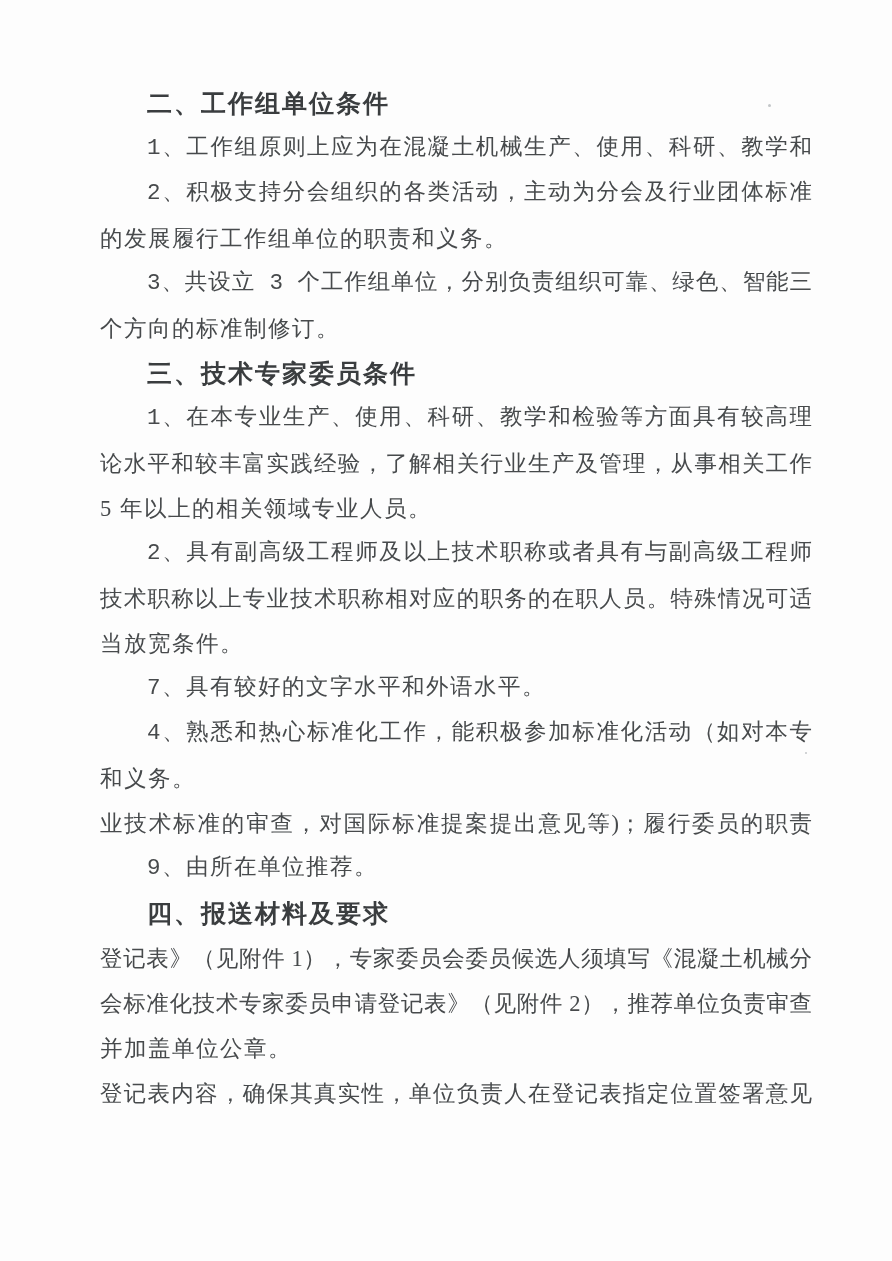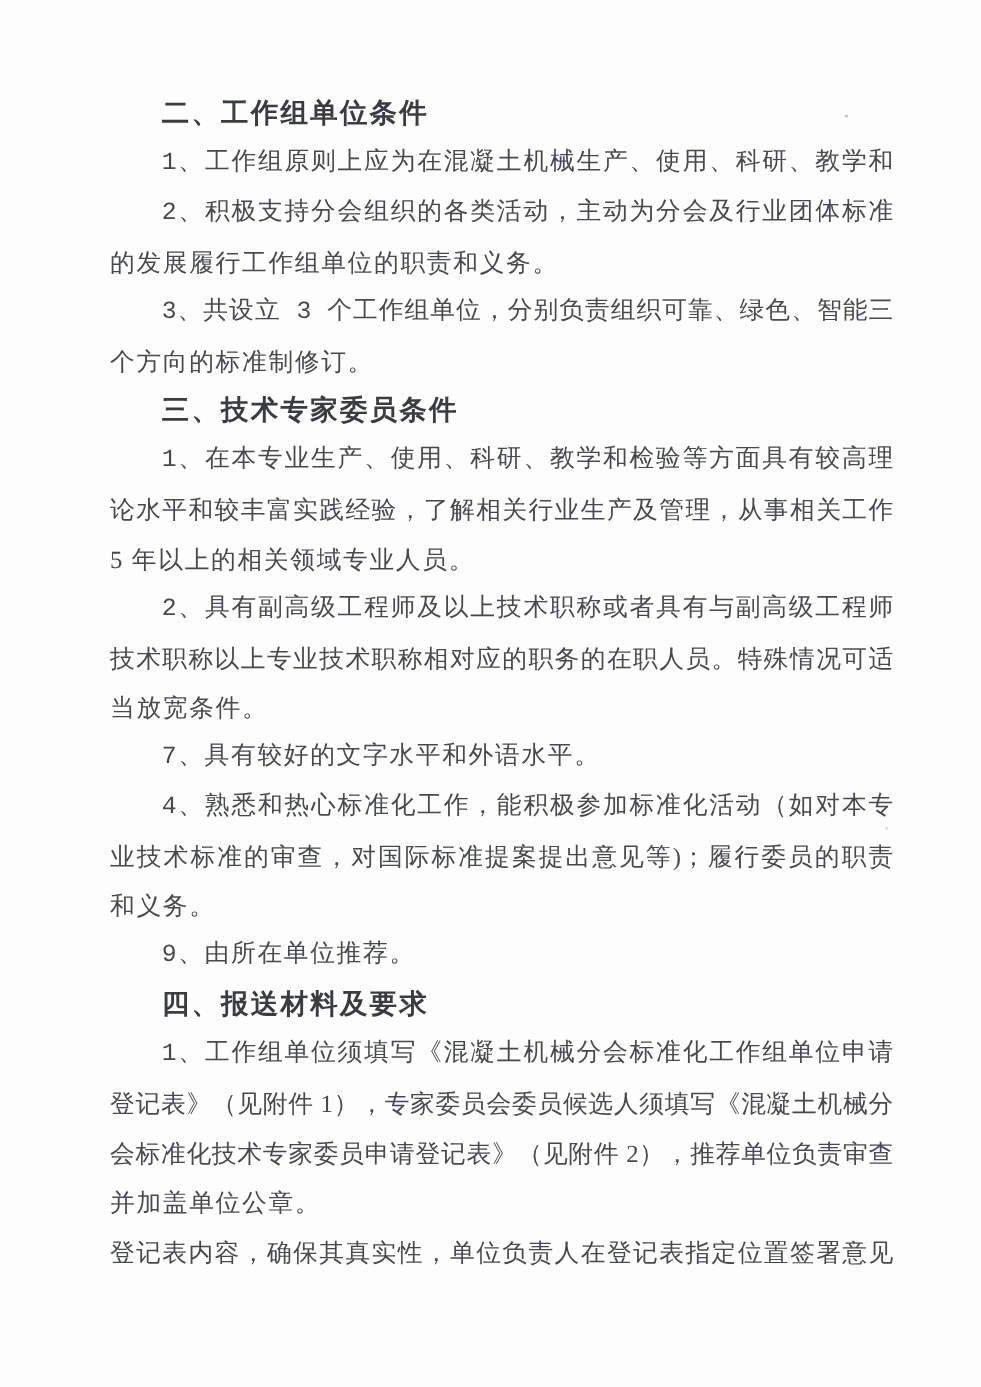--- a/index.html
+++ b/index.html
@@ -74,25 +74,24 @@
       <div class="line">个方向的标准制修订。</div>
       <div class="heading">三、技术专家委员条件</div>
       <div class="line indent stretch">1、在本专业生产、使用、科研、教学和检验等方面具有较高理</div>
       <div class="line stretch">论水平和较丰富实践经验，了解相关行业生产及管理，从事相关工作</div>
       <div class="line">5 年以上的相关领域专业人员。</div>
       <div class="line indent stretch">2、具有副高级工程师及以上技术职称或者具有与副高级工程师</div>
       <div class="line stretch">技术职称以上专业技术职称相对应的职务的在职人员。特殊情况可适</div>
       <div class="line">当放宽条件。</div>
       <div class="line indent">7、具有较好的文字水平和外语水平。</div>
       <div class="line indent stretch">4、熟悉和热心标准化工作，能积极参加标准化活动（如对本专</div>
+      <div class="line">和义务。</div>
       <div class="line stretch">业技术标准的审查，对国际标准提案提出意见等)；履行委员的职责</div>
-      <div class="line">和义务。</div>
       <div class="line indent">9、由所在单位推荐。</div>
       <div class="heading">四、报送材料及要求</div>
-      <div class="line indent stretch">1、工作组单位须填写《混凝土机械分会标准化工作组单位申请</div>
       <div class="line stretch">登记表》（见附件 1），专家委员会委员候选人须填写《混凝土机械分</div>
       <div class="line stretch">会标准化技术专家委员申请登记表》（见附件 2），推荐单位负责审查</div>
       <div class="line">并加盖单位公章。</div>
       <div class="line stretch">登记表内容，确保其真实性，单位负责人在登记表指定位置签署意见</div>
     </div>
   <div class="speck s1"></div>
   <div class="speck s2"></div>
   <div class="speck s3"></div>
 </div>
 

